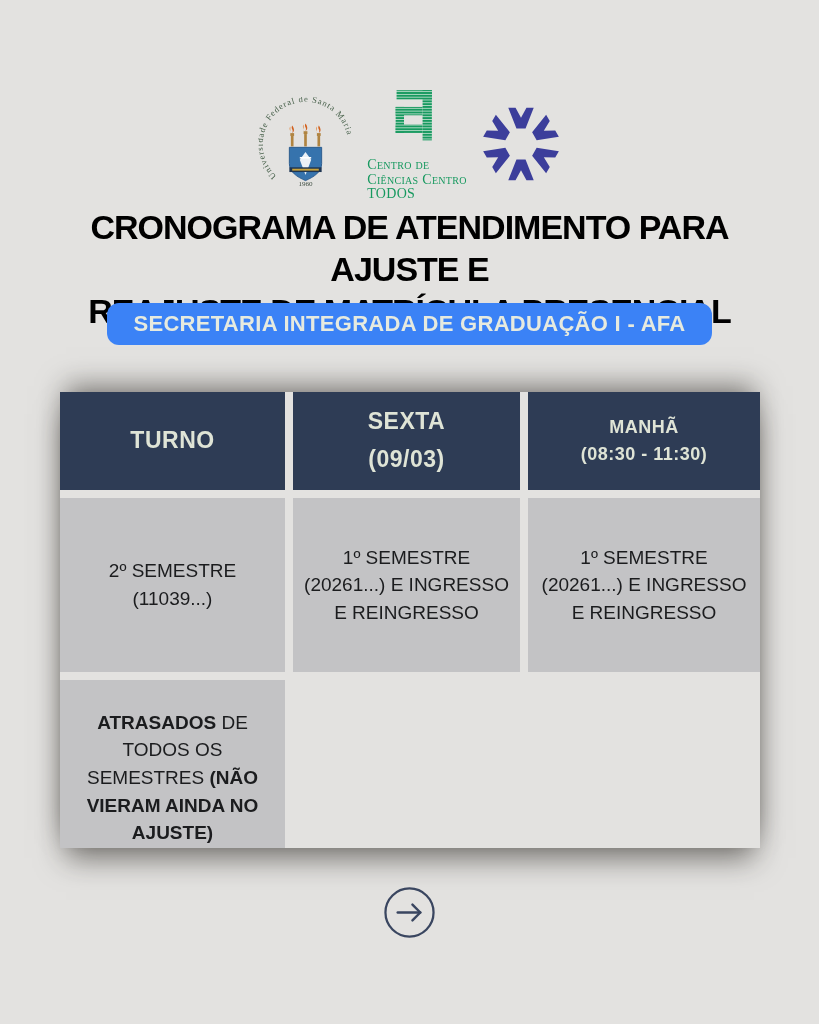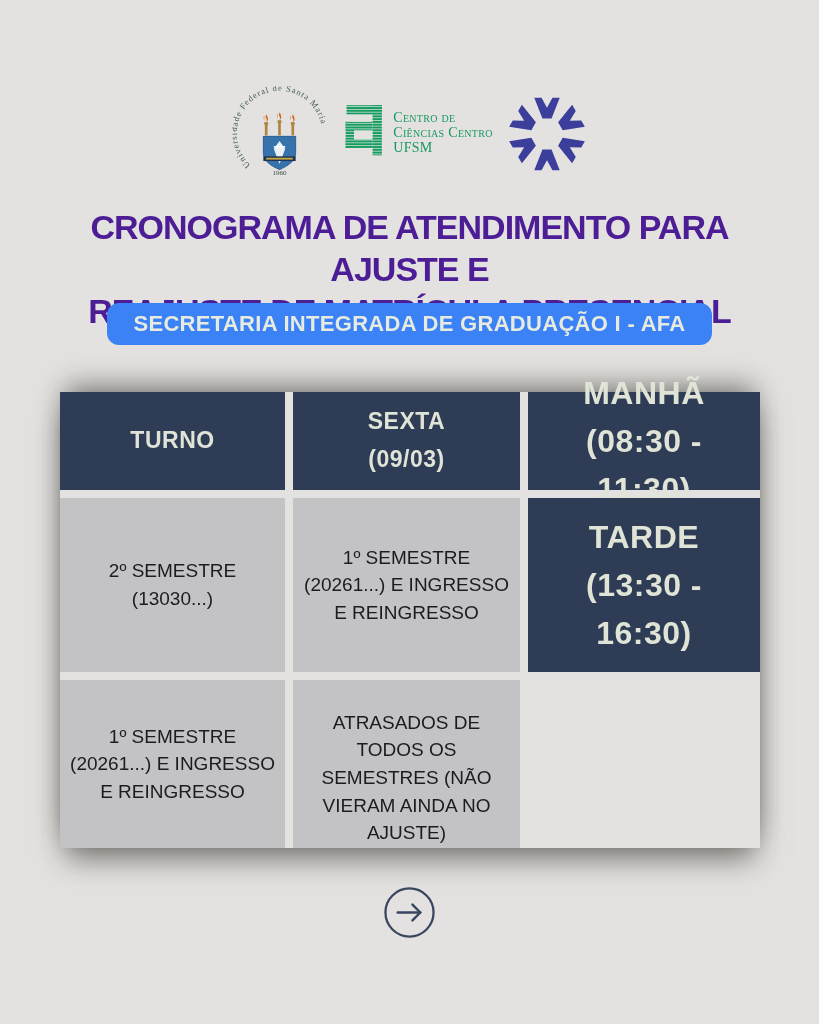--- a/index.html
+++ b/index.html
@@ -9,31 +9,31 @@
     font-family:"Liberation Sans", sans-serif;
     position:relative; overflow:hidden;
   }
   .poster { position:absolute; inset:0; }
 
   
   .logos {
     position:absolute; top:86px; left:0; right:0;
     display:flex; justify-content:center; align-items:center; gap:14px;
   }
-  .ccr-logo { display:flex; align-items:center; gap:0; }
+  .ccr-logo { display:flex; align-items:center; gap:6px;flex-direction:column; }
   .ccr-text {
     font-family:"Liberation Serif", serif;
     font-variant:small-caps;
     color:#17995f; font-size:14px; line-height:1.05; letter-spacing:.3px;
   }
 
   
   .title {
     position:absolute; top:206px; left:40px; right:40px;
-    text-align:center; color:#4c1d95;
+    text-align:center; color:#000000;
     font-weight:bold; font-size:34px; line-height:1.24; letter-spacing:-1px;
   }
 
   
   .badge-row { position:absolute; top:303px; left:0; right:0; display:flex; justify-content:center; }
   .badge {
     background:#3b82f6; color:#e6eadf;
     font-weight:bold; font-size:22px; letter-spacing:.3px;
     padding:8px 26px; border-radius:12px;text-align:center;
   }
@@ -47,23 +47,23 @@
     gap:8px;
     box-shadow: 0 -12px 26px -6px rgba(30,26,20,.5),
                 0 16px 28px -6px rgba(30,26,20,.55);
   }
   .cell {
     display:flex; align-items:center; justify-content:center;
     padding:8px 10px; text-align:center; white-space:pre-line;
   }
   .cell.navy { background:#2e3c55; color:#dfe4d6; font-weight:bold; letter-spacing:.5px; }
   .cell.header { font-size:23px; line-height:1.65; }
-  .cell.turno-col { font-size:32px; line-height:1.5; }
+  .cell.turno-col { font-size:18px; line-height:1.5; }
   .cell.gray { background:#c3c3c5; color:#1b1c1e; font-size:19px; line-height:1.45; }
-  .cell.gray strong { font-weight:normal; }
+  .cell.gray strong { font-weight:bold; }
 
   
   .arrow-btn {
     position:absolute; left:383px; top:886px; width:53px; height:53px;
     background:none; border:none; padding:0; cursor:pointer;
   }
 </style>
 </head>
 <body>
 
@@ -120,21 +120,21 @@
         </defs>
         <rect x="6" y="4" width="38" height="10" fill="url(#ccrstripes)"></rect>
         <rect x="34" y="4" width="10" height="54" fill="url(#ccrstripes)"></rect>
         <rect x="5" y="22" width="29" height="9" fill="url(#ccrstripes)"></rect>
         <rect x="5" y="22" width="9" height="28" fill="url(#ccrstripes)"></rect>
         <rect x="5" y="41" width="29" height="9" fill="url(#ccrstripes)"></rect>
       </svg>
       <div class="ccr-text">
         <div>Centro de</div>
         <div>Ciências Centro</div>
-        <div>UFSM</div>
+        <div>TODOS</div>
       </div>
     </div>
 
     <svg width="80" height="84" viewBox="-44 -46 88 92">
       <g fill="#3c3e9b">
         <path transform="rotate(0)" d="M -14,-40 L -6,-40 L 0,-29 L 6,-40 L 14,-40 L 5,-17 L -5,-17 Z"></path>
         <path transform="rotate(60)" d="M -14,-40 L -6,-40 L 0,-29 L 6,-40 L 14,-40 L 5,-17 L -5,-17 Z"></path>
         <path transform="rotate(120)" d="M -14,-40 L -6,-40 L 0,-29 L 6,-40 L 14,-40 L 5,-17 L -5,-17 Z"></path>
         <path transform="rotate(180)" d="M -14,-40 L -6,-40 L 0,-29 L 6,-40 L 14,-40 L 5,-17 L -5,-17 Z"></path>
         <path transform="rotate(240)" d="M -14,-40 L -6,-40 L 0,-29 L 6,-40 L 14,-40 L 5,-17 L -5,-17 Z"></path>
@@ -153,27 +153,25 @@
   </div>
 
   <div class="table-wrap">
     <div class="cell navy header">TURNO</div>
     <div class="cell navy header">SEXTA
 (09/03)</div>
 
     <div class="cell navy turno-col">MANHÃ
 (08:30 - 11:30)</div>
     <div class="cell gray">2º SEMESTRE
-(13030...)</div>
+(11039...)</div>
     <div class="cell gray">1º SEMESTRE
 (20261...) E INGRESSO
 E REINGRESSO</div>
 
-    <div class="cell navy turno-col">TARDE
-(13:30 - 16:30)</div>
     <div class="cell gray">1º SEMESTRE
 (20261...) E INGRESSO
 E REINGRESSO</div>
     <div class="cell gray">
       <div>
         <strong>ATRASADOS</strong><span> DE TODOS OS SEMESTRES </span><strong>(NÃO VIERAM AINDA NO AJUSTE)</strong>
       </div>
     </div>
   </div>
 

